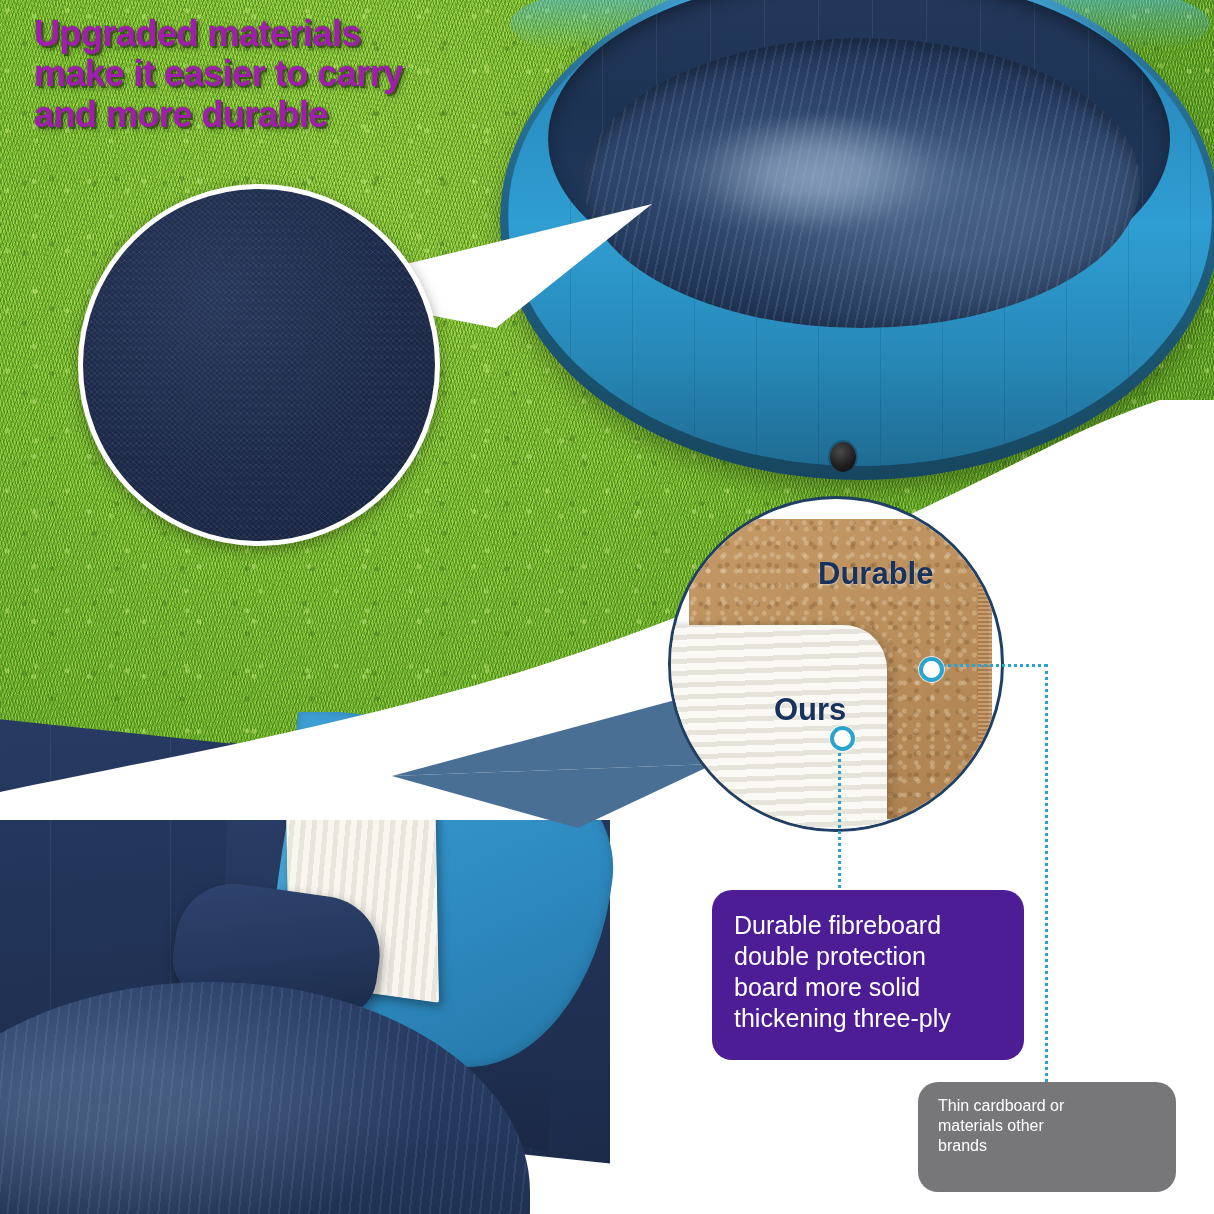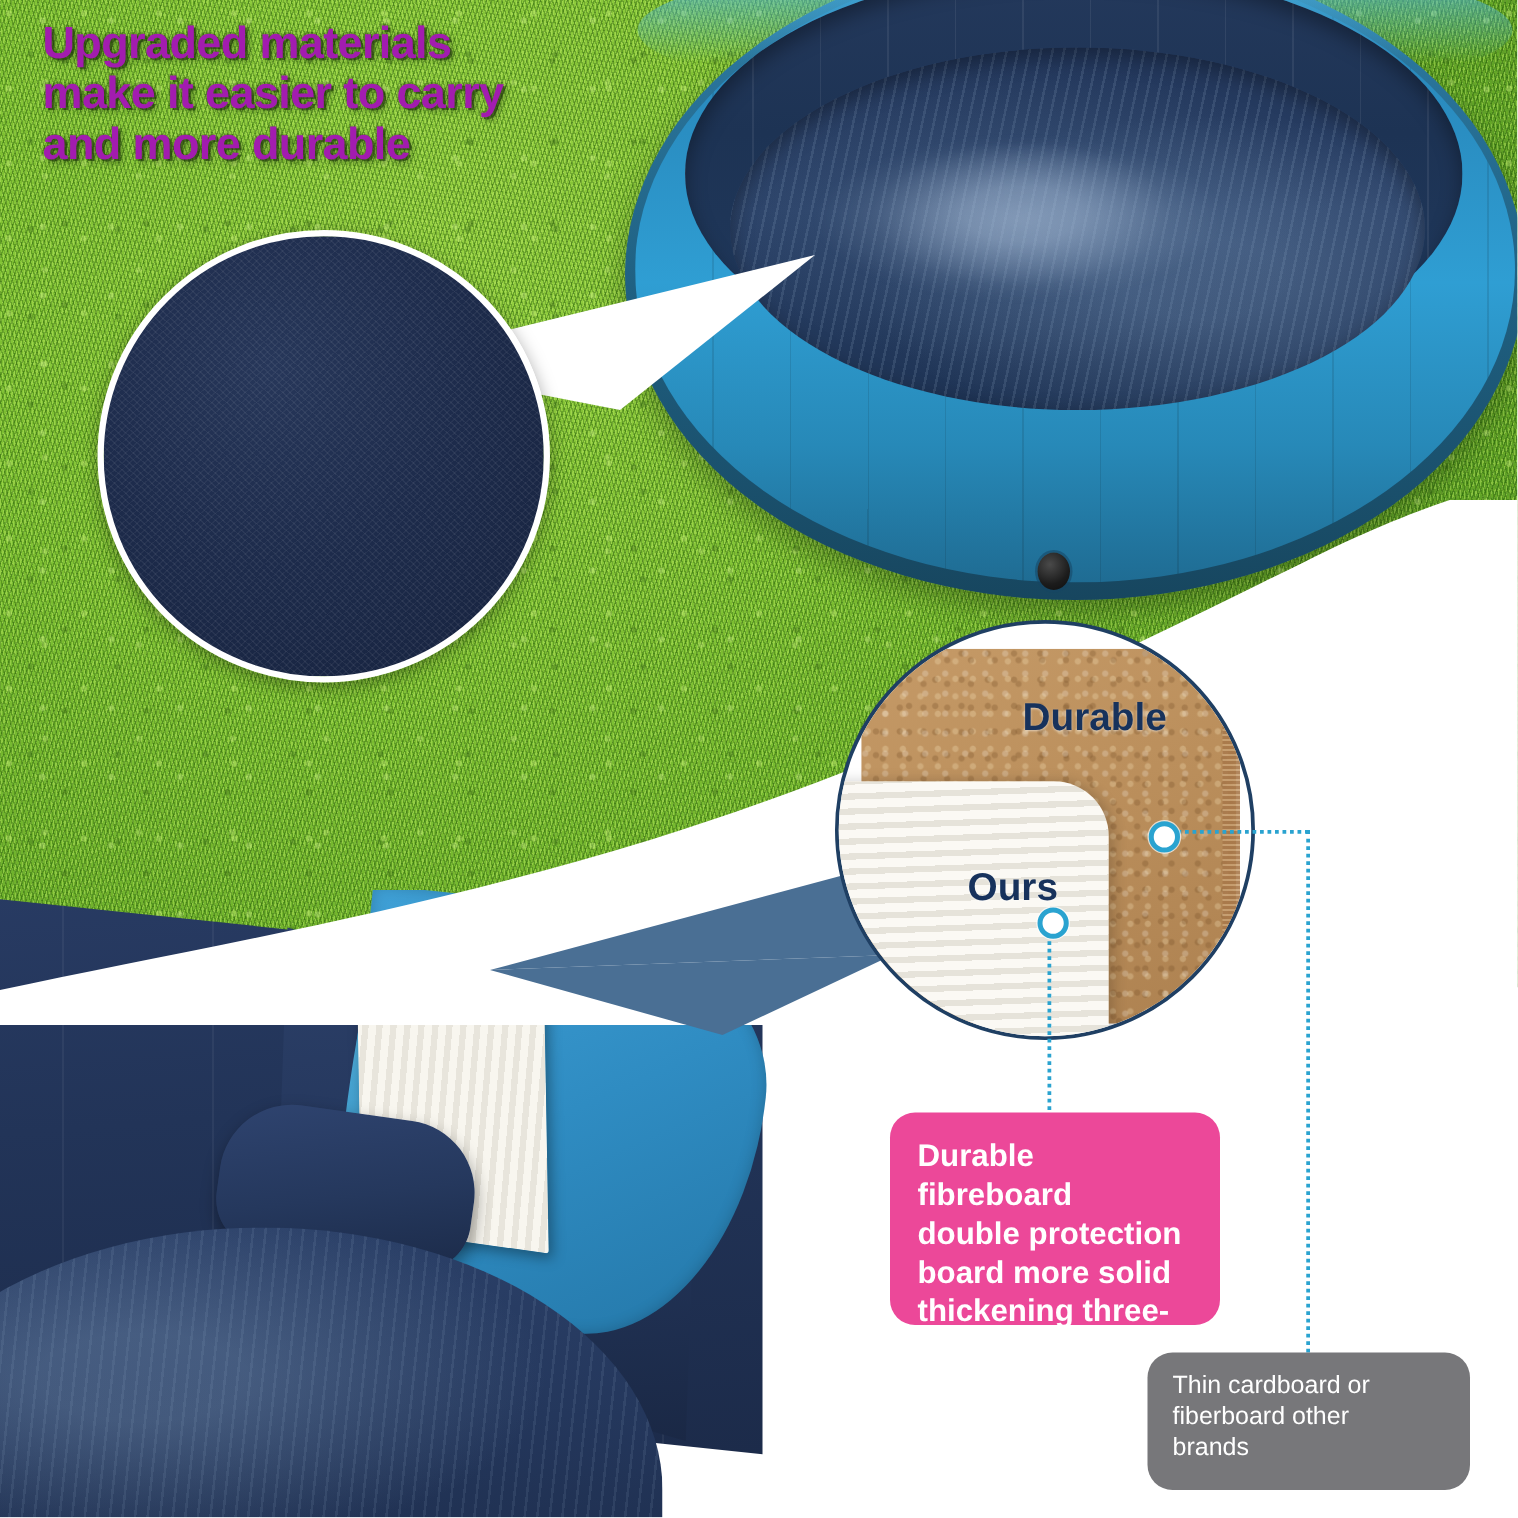--- a/index.html
+++ b/index.html
@@ -140,22 +140,22 @@
 
   .dot-h{position:absolute;height:0;border-top:3px dotted #2aa3d0;z-index:34;}
   .dot-v{position:absolute;width:0;border-left:3px dotted #2aa3d0;z-index:34;}
   #conn-others-h{left:937px;top:664px;width:110px;}
   #conn-others-v{left:1045px;top:664px;height:424px;}
   #conn-ours-v{left:838px;top:742px;height:152px;}
 
   
   .callout{position:absolute;border-radius:20px;color:#ffffff;z-index:38;
     font-size:25px;line-height:1.24;padding:20px 22px;box-sizing:border-box;}
-  #callout-ours{left:712px;top:890px;width:264px;height:170px;background:#ec4899;font-weight:bold;}
-  #callout-others{left:918px;top:1082px;width:258px;height:110px;background:#77777a;font-size:20px;padding:14px 20px;}
+  #callout-ours{left:712px;top:890px;width:312px;height:170px;background:#4c1d95;}
+  #callout-others{left:918px;top:1082px;width:258px;height:110px;background:#77777a;font-size:16px;padding:14px 20px;}
   .callout span{display:block;}
 </style>
 </head>
 <body>
 
 <div id="stage">
 
   <div class="grass-layer">
     <div class="grass"></div>
     <div class="grass-speckle"></div>
@@ -213,21 +213,21 @@
 
   <div class="callout" id="callout-ours">
     <span>Durable fibreboard</span>
     <span>double protection</span>
     <span>board more solid</span>
     <span>thickening three-ply</span>
   </div>
 
   <div class="callout" id="callout-others">
     <span>Thin cardboard or</span>
-    <span>fiberboard other</span>
+    <span>materials other</span>
     <span>brands</span>
   </div>
 
   <div class="headline">
     <div>Upgraded materials</div>
     <div>make it easier to carry</div>
     <div>and more durable</div>
   </div>
 
 </div>

